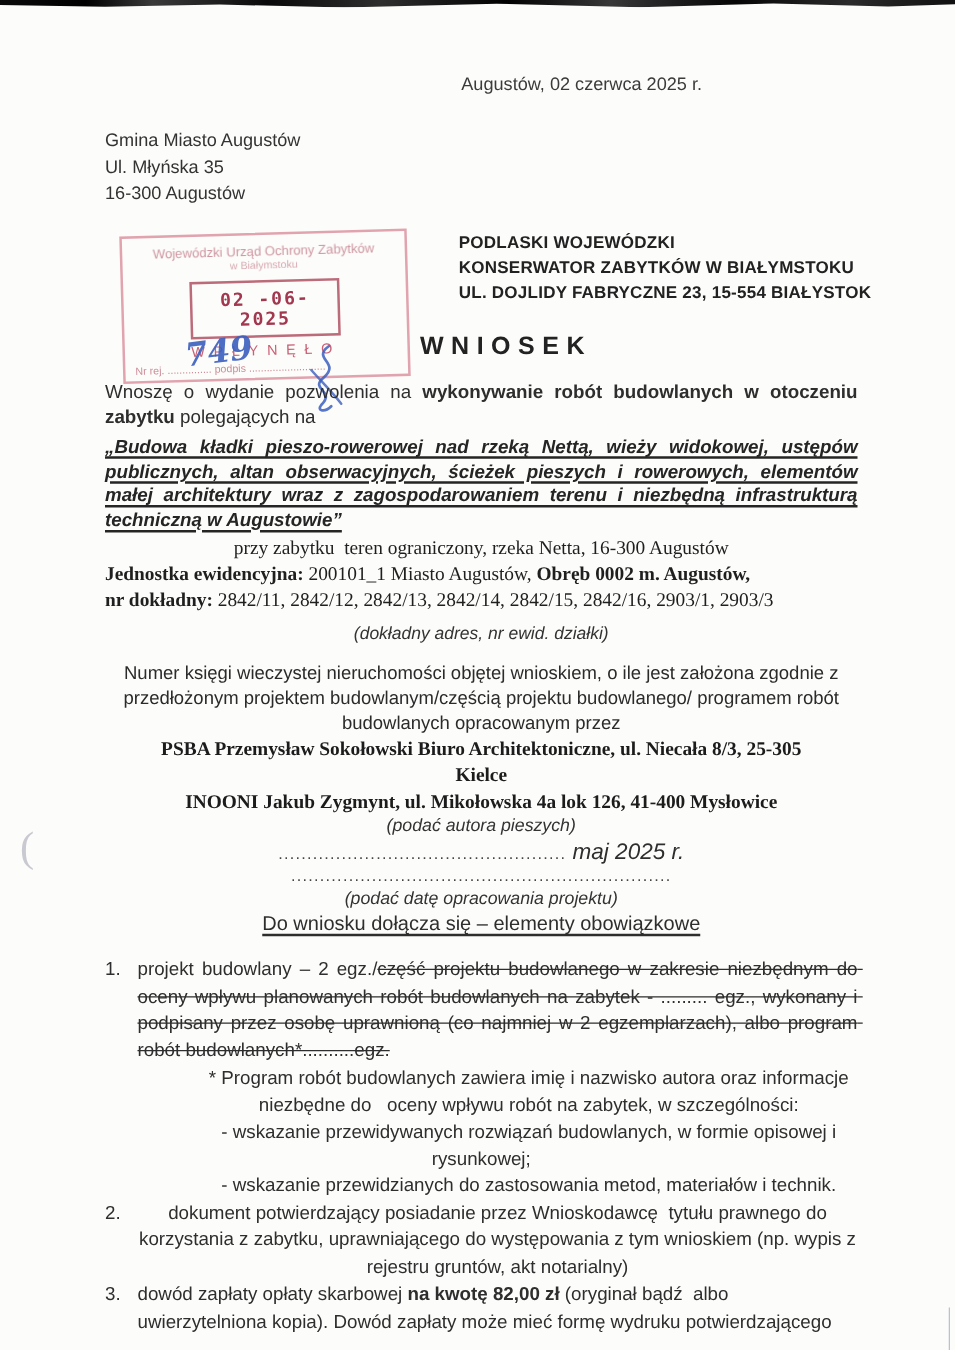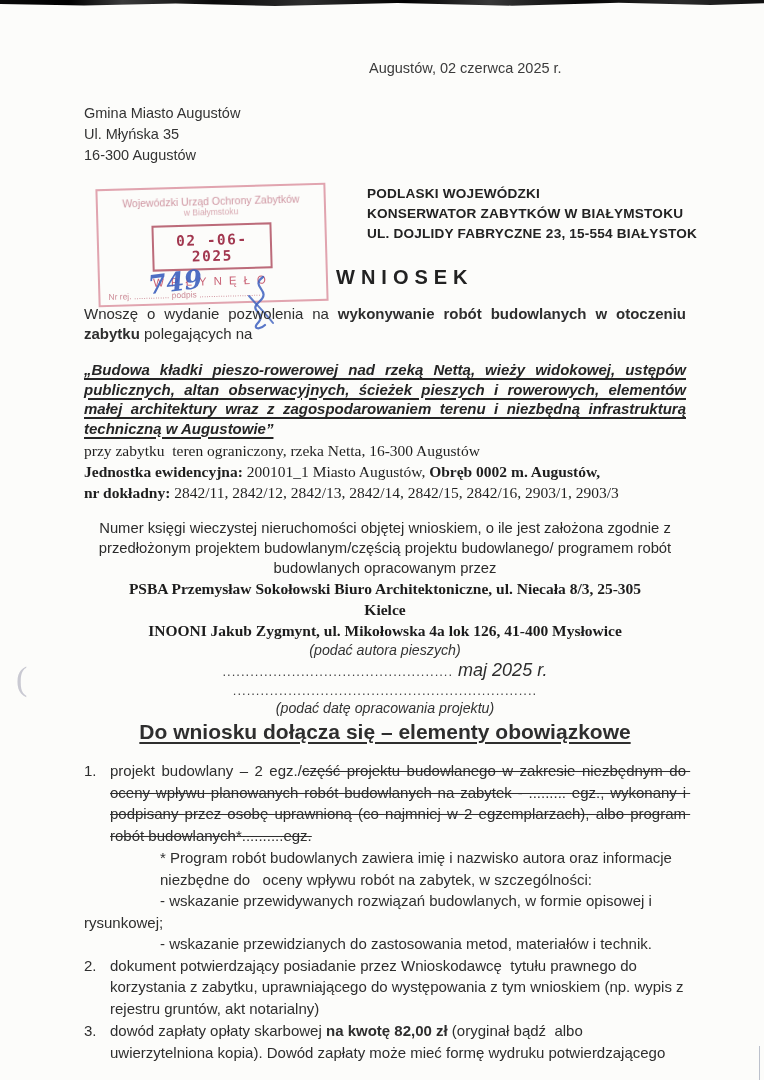--- a/index.html
+++ b/index.html
@@ -2,21 +2,21 @@
 <html><head>
 <meta charset="utf-8">
 <style>
   html,body { margin:0; padding:0; background:#e9e9e9; }
   .page {
     position:relative; width:764px; height:1080px; margin:0 auto;
     background:#fcfcfa; overflow:hidden;
     font-family:"Liberation Sans", sans-serif; color:#2e2e2e;
   }
   .abs { position:absolute; }
-  .pre { white-space:pre-wrap; }
+  .pre { white-space:pre-wrap;text-align:center; }
 
   
   .top-edge {
     left:0; top:0; width:764px; height:6px;
     background:linear-gradient(90deg,#0a0a0a 0%,#000 9%,#3a3a3a 16%,#090909 28%,#2e2e2e 40%,#000 53%,#383838 64%,#050505 77%,#2b2b2b 89%,#101010 100%);
     clip-path:polygon(0 0,100% 0,100% 55%,93% 85%,81% 45%,67% 95%,52% 50%,36% 100%,23% 60%,11% 90%,0 65%);
   }
   .paren-artifact { left:16px; top:660px; font-family:"Liberation Serif",serif; font-size:34px; color:#c9c9d2; }
   .right-edge { left:759px; top:1046px; width:1px; height:34px; background:#9aa2b4; opacity:.65; }
 
@@ -51,31 +51,31 @@
   
   .bodycol { left:84px; top:304px; width:602px; }
   .justify { text-align:justify; }
   .center { text-align:center; }
   .italic { font-style:italic; }
   p { margin:0; }
   .intro { font-size:15px; line-height:20px; }
   .quote {
     font-size:15px; line-height:19.5px; font-weight:bold; font-style:italic;
     text-decoration:underline; text-decoration-thickness:1.5px; text-underline-offset:3px;
-    margin-top:16px; color:#252525;
+    margin-top:4px; color:#252525;
   }
   .serif-block { font-family:"Liberation Serif",serif; font-size:15.5px; line-height:21px; color:#1f1f1f; margin-top:2px; }
   .address-note { margin-top:7px; font-size:14px; color:#333; }
   .register-par { margin-top:15px; font-size:14.8px; line-height:20px; color:#2b2b2b; }
   .authors { font-family:"Liberation Serif",serif; font-size:15.5px; line-height:21px; font-weight:bold; color:#1c1c1c; }
   .small-note { font-size:14.2px; line-height:18.5px; color:#333; }
   .dots { font-size:13px; letter-spacing:1px; color:#444; }
   .proj-date { font-size:18px; }
   .attach-heading {
-    margin-top:3px; font-size:21px; font-weight:bold;
+    margin-top:3px; font-size:16px; font-weight:normal;
     text-decoration:underline; text-decoration-thickness:1.5px; text-underline-offset:3px;
   }
   .list { margin-top:16px; font-size:15px; line-height:21.5px; }
   .li { display:flex; margin-bottom:1px; }
   .num { width:26px; flex-shrink:0; }
   .li-text { flex:1; }
   .strike { text-decoration:line-through; text-decoration-thickness:1.4px; }
   .note-line { margin-left:76px; }
   .note-line-outdent { margin-left:0; }
 </style>
@@ -124,20 +124,21 @@
     <p class="intro justify"><span class="pre">Wnoszę o wydanie pozwolenia na </span><b class="pre">wykonywanie robót budowlanych w otoczeniu zabytku</b><span class="pre"> polegających na</span></p>
 
     <p class="quote justify">„Budowa kładki pieszo-rowerowej nad rzeką Nettą, wieży widokowej, ustępów publicznych, altan obserwacyjnych, ścieżek pieszych i rowerowych, elementów małej architektury wraz z zagospodarowaniem terenu i niezbędną infrastrukturą techniczną w Augustowie”</p>
 
     <div class="serif-block">
       <div class="pre">przy zabytku  teren ograniczony, rzeka Netta, 16-300 Augustów</div>
       <div><b class="pre">Jednostka ewidencyjna:</b><span class="pre"> 200101_1 Miasto Augustów, </span><b class="pre">Obręb 0002 m. Augustów,</b></div>
       <div><b class="pre">nr dokładny:</b><span class="pre"> 2842/11, 2842/12, 2842/13, 2842/14, 2842/15, 2842/16, 2903/1, 2903/3</span></div>
     </div>
 
+    <div class="center italic address-note">(dokładny adres, nr ewid. działki)</div>
 
     <div class="center register-par">Numer księgi wieczystej nieruchomości objętej wnioskiem, o ile jest założona zgodnie z przedłożonym projektem budowlanym/częścią projektu budowlanego/ programem robót budowlanych opracowanym przez</div>
 
     <div class="center authors">
       <div>PSBA Przemysław Sokołowski Biuro Architektoniczne, ul. Niecała 8/3, 25-305</div>
       <div>Kielce</div>
       <div>INOONI Jakub Zygmynt, ul. Mikołowska 4a lok 126, 41-400 Mysłowice</div>
     </div>
 
     <div class="center italic small-note">(podać autora pieszych)</div>

